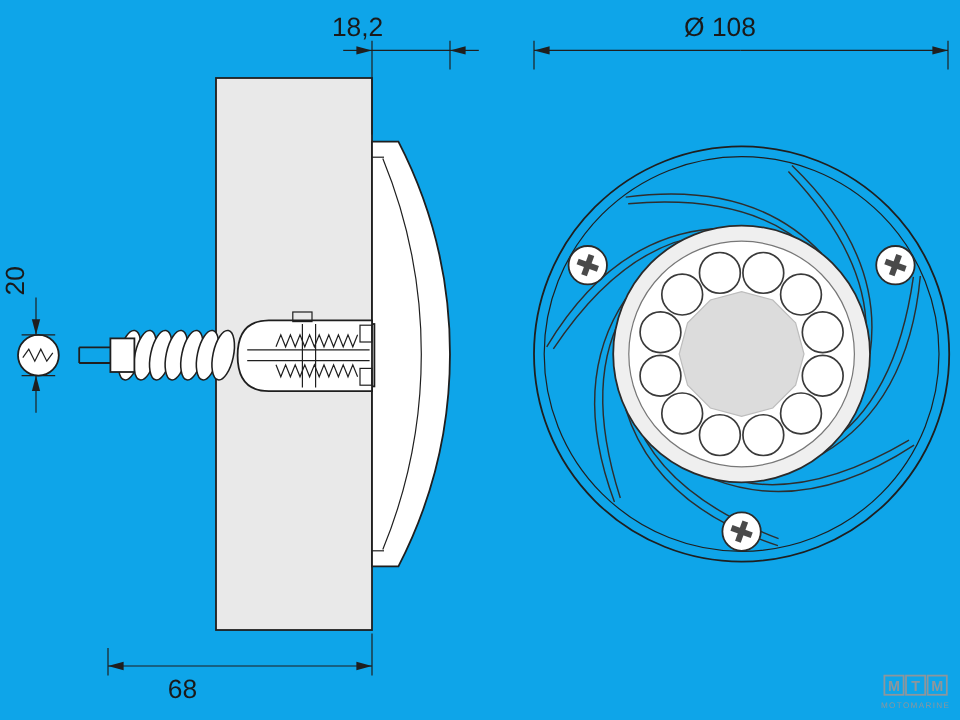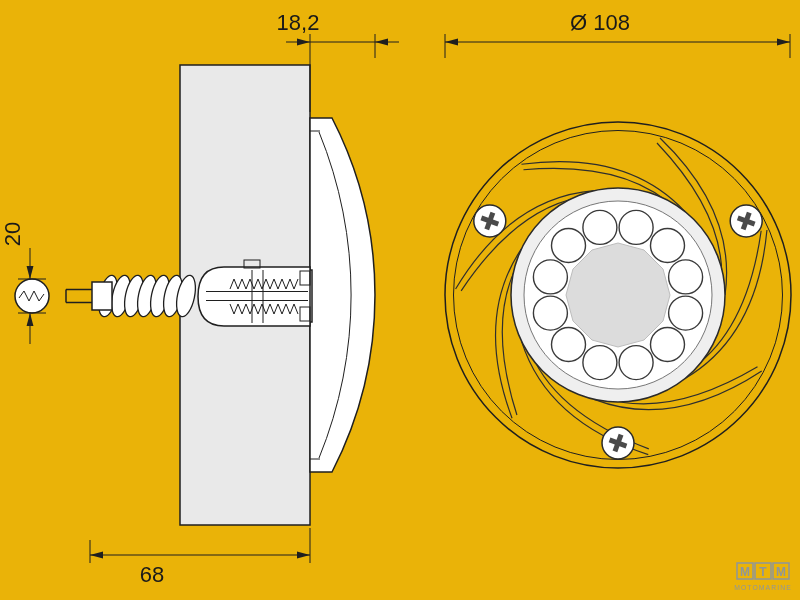--- a/index.html
+++ b/index.html
@@ -1,16 +1,16 @@
 <!DOCTYPE html>
 <html><head>
 <meta charset="utf-8">
 <style>
   html,body{margin:0;padding:0;background:#ffffff;}
-  .stage{position:relative;width:800px;height:600px;background:#eab308;overflow:hidden;
+  .stage{position:relative;width:800px;height:600px;background:#0ea5e9;overflow:hidden;
          font-family:"Liberation Sans", sans-serif;}
   svg{display:block}
   .ln{stroke:#1f1f1f;stroke-width:1.5;fill:none}
   .lnthin{stroke:#1f1f1f;stroke-width:1;fill:none}
   .white{fill:#ffffff;stroke:#1f1f1f;stroke-width:1.5}
   .dim{stroke:#1f1f1f;stroke-width:1;fill:none}
   .dimtxt{font-family:"Liberation Sans", sans-serif;font-size:22px;fill:#1a1a1a}
   .logotxt{font-family:"Liberation Sans", sans-serif;font-weight:bold;font-size:12px}
   .logocap{font-family:"Liberation Sans", sans-serif;font-size:6.8px;letter-spacing:1.1px}
 </style>

